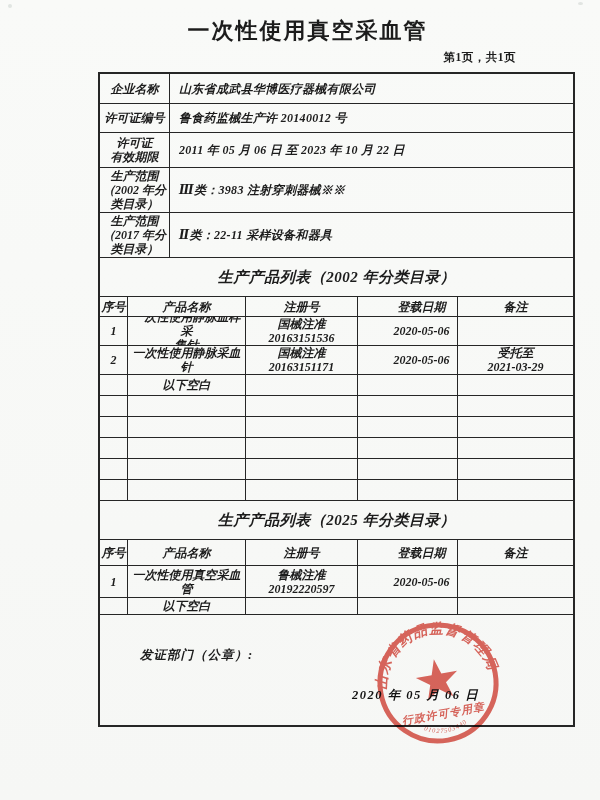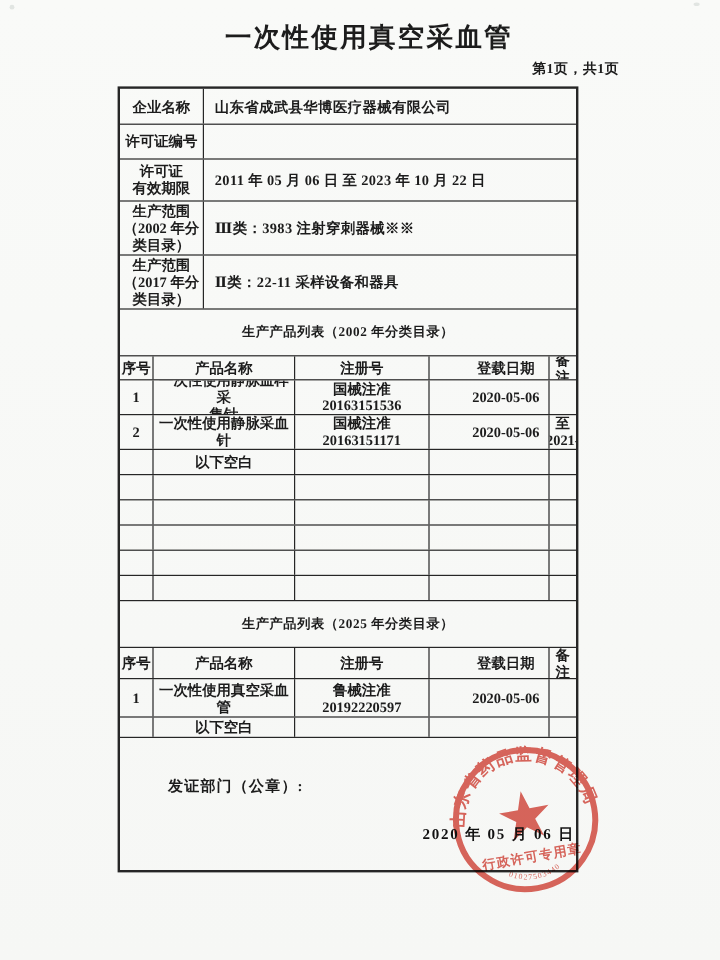--- a/index.html
+++ b/index.html
@@ -17,38 +17,39 @@
   .doc-title{
     position:absolute;left:98px;top:16px;width:419px;
     text-align:center;font-size:22px;font-weight:bold;letter-spacing:2px;
   }
   .page-info{
     position:absolute;top:50px;right:84px;
     font-size:11.5px;font-weight:bold;letter-spacing:.5px;text-align:right;
   }
 
   .doc-table{
-    position:absolute;left:98px;top:72px;width:384px;
+    position:absolute;left:98px;top:72px;width:477px;
     border:2px solid #262626;box-sizing:border-box;
     background:transparent;
+    font-style:italic;
   }
   .row{display:flex;border-bottom:1.5px solid #262626;box-sizing:content-box;}
   .row:last-child{border-bottom:none;}
   .cell{
     display:flex;align-items:center;justify-content:center;
     font-size:12px;font-weight:bold;line-height:14px;
     white-space:pre-line;text-align:center;box-sizing:border-box;
     overflow:hidden;
   }
   .cell.rb{border-right:1.5px solid #262626;}
   
   .lab{width:70px;flex:0 0 70px;}
   .val{flex:1;justify-content:flex-start;text-align:left;padding-left:9px;letter-spacing:.3px;}
   
-  .section-cell{flex:1;font-size:11px;letter-spacing:.5px;}
+  .section-cell{flex:1;font-size:15px;letter-spacing:.5px;}
   
   .c-no{width:28px;flex:0 0 28px;}
   .c-name{width:118px;flex:0 0 118px;}
   .c-reg{width:112px;flex:0 0 112px;}
   .c-date{width:72px;flex:0 0 72px;margin-left:28px;}
   .c-note{flex:1;}
 
   .footer-row{position:relative;display:block;}
   .issuer{
     position:absolute;left:40px;top:32px;
@@ -76,20 +77,21 @@
   <div class="page-info">第1页，共1页</div>
 
   <div class="doc-table">
 
     <div class="row" style="height:29px">
       <div class="cell lab rb">企业名称</div>
       <div class="cell val">山东省成武县华博医疗器械有限公司</div>
     </div>
     <div class="row" style="height:28px">
       <div class="cell lab rb">许可证编号</div>
+      <div class="cell val">鲁食药监械生产许 20140012 号</div>
     </div>
     <div class="row" style="height:34px">
       <div class="cell lab rb">许可证
 有效期限</div>
       <div class="cell val">2011 年 05 月 06 日  至 2023 年 10 月 22 日</div>
     </div>
     <div class="row" style="height:44px">
       <div class="cell lab rb">生产范围
 （2002 年分
 类目录）</div>

